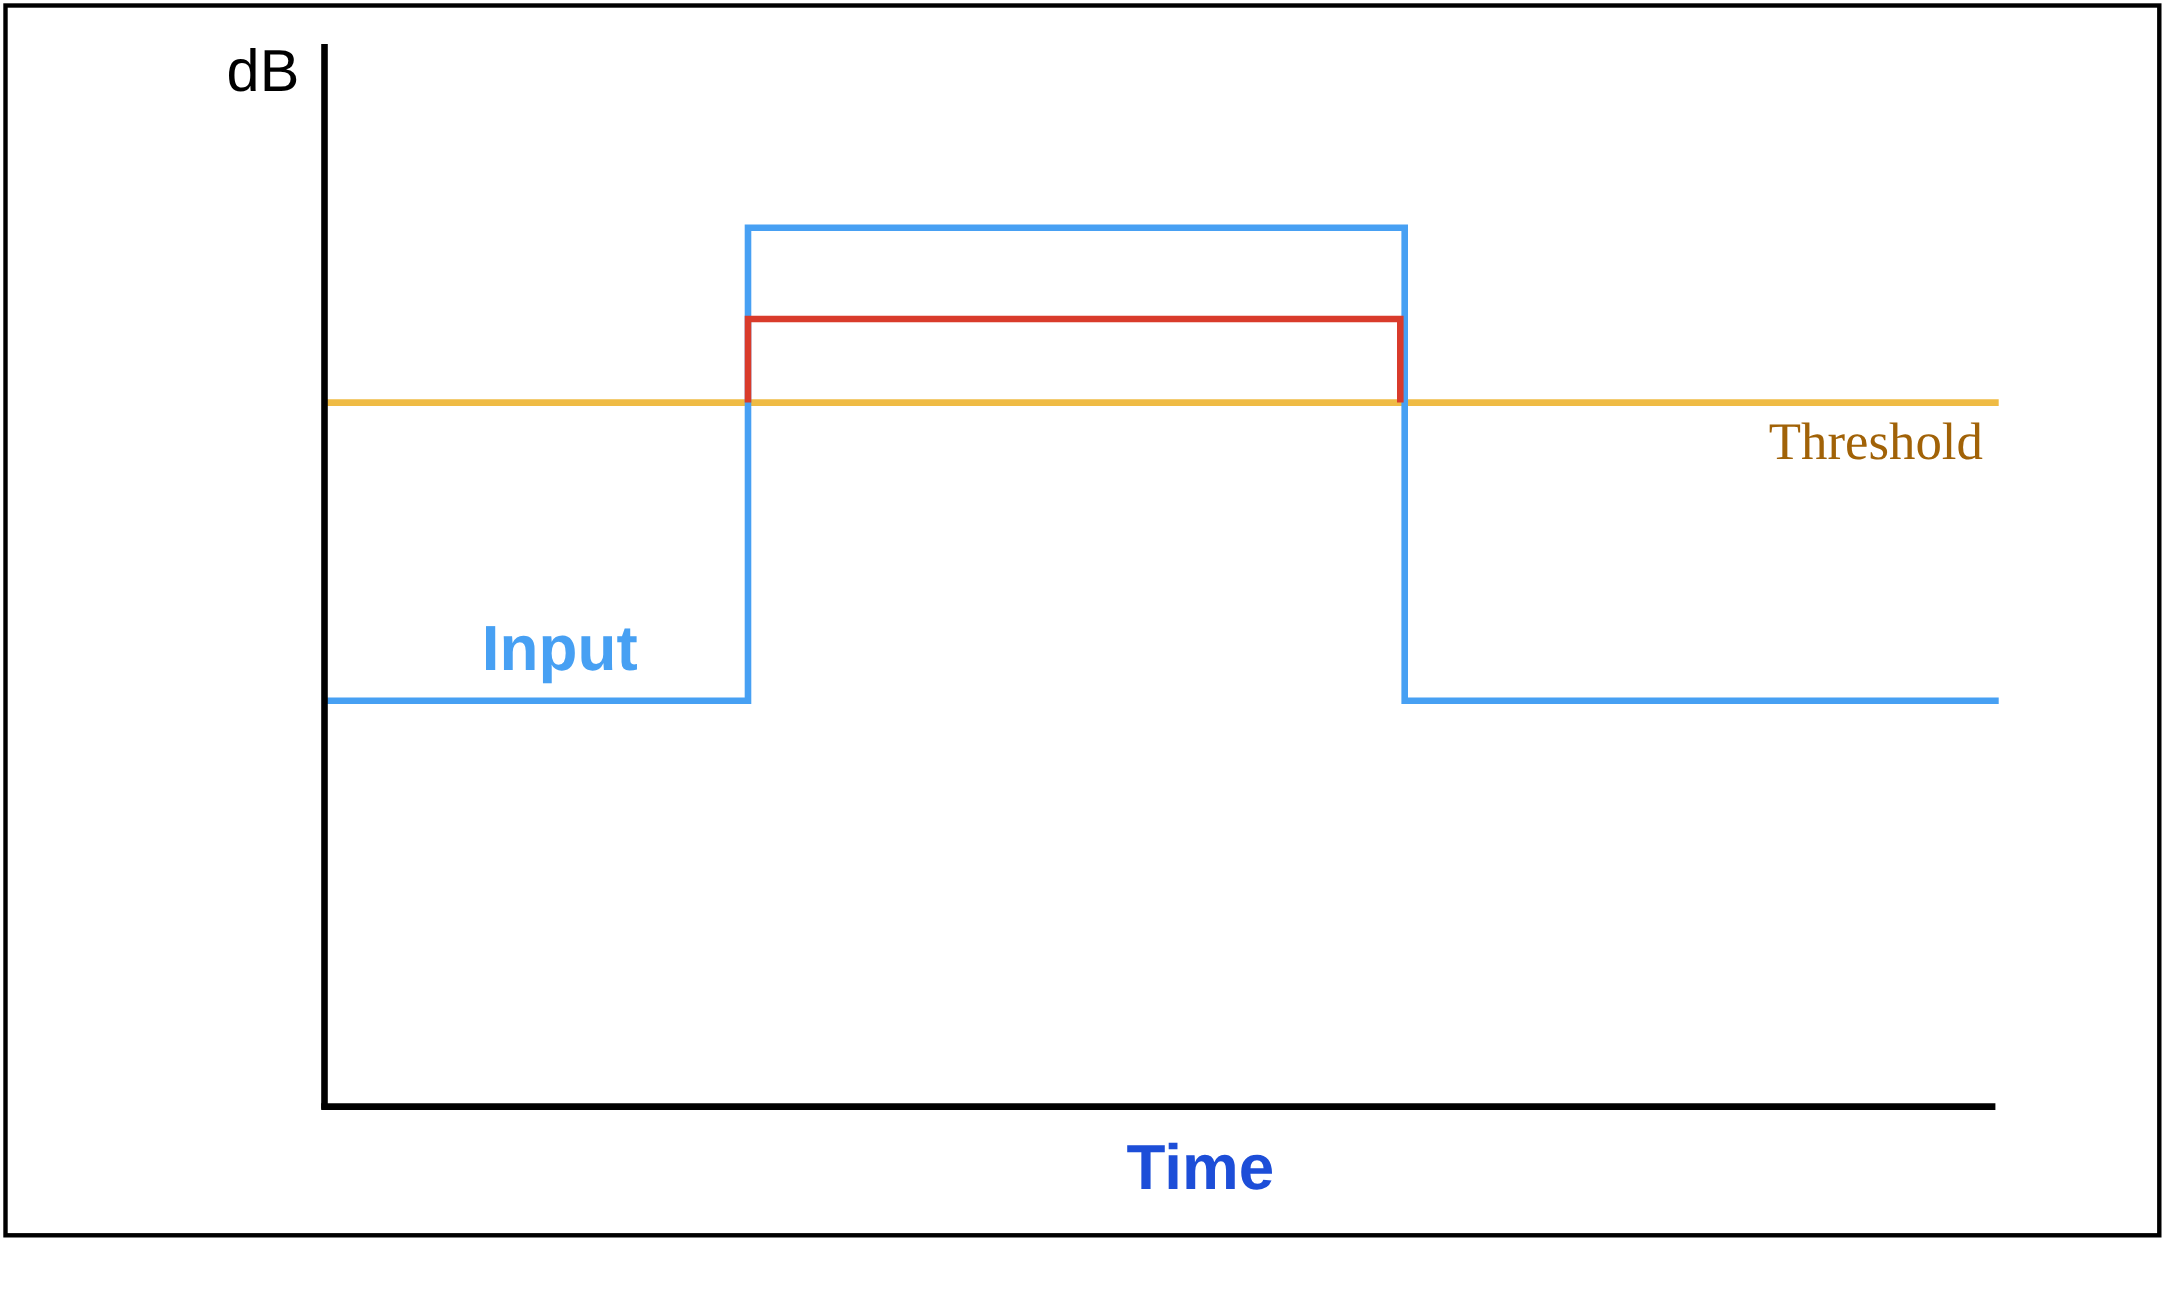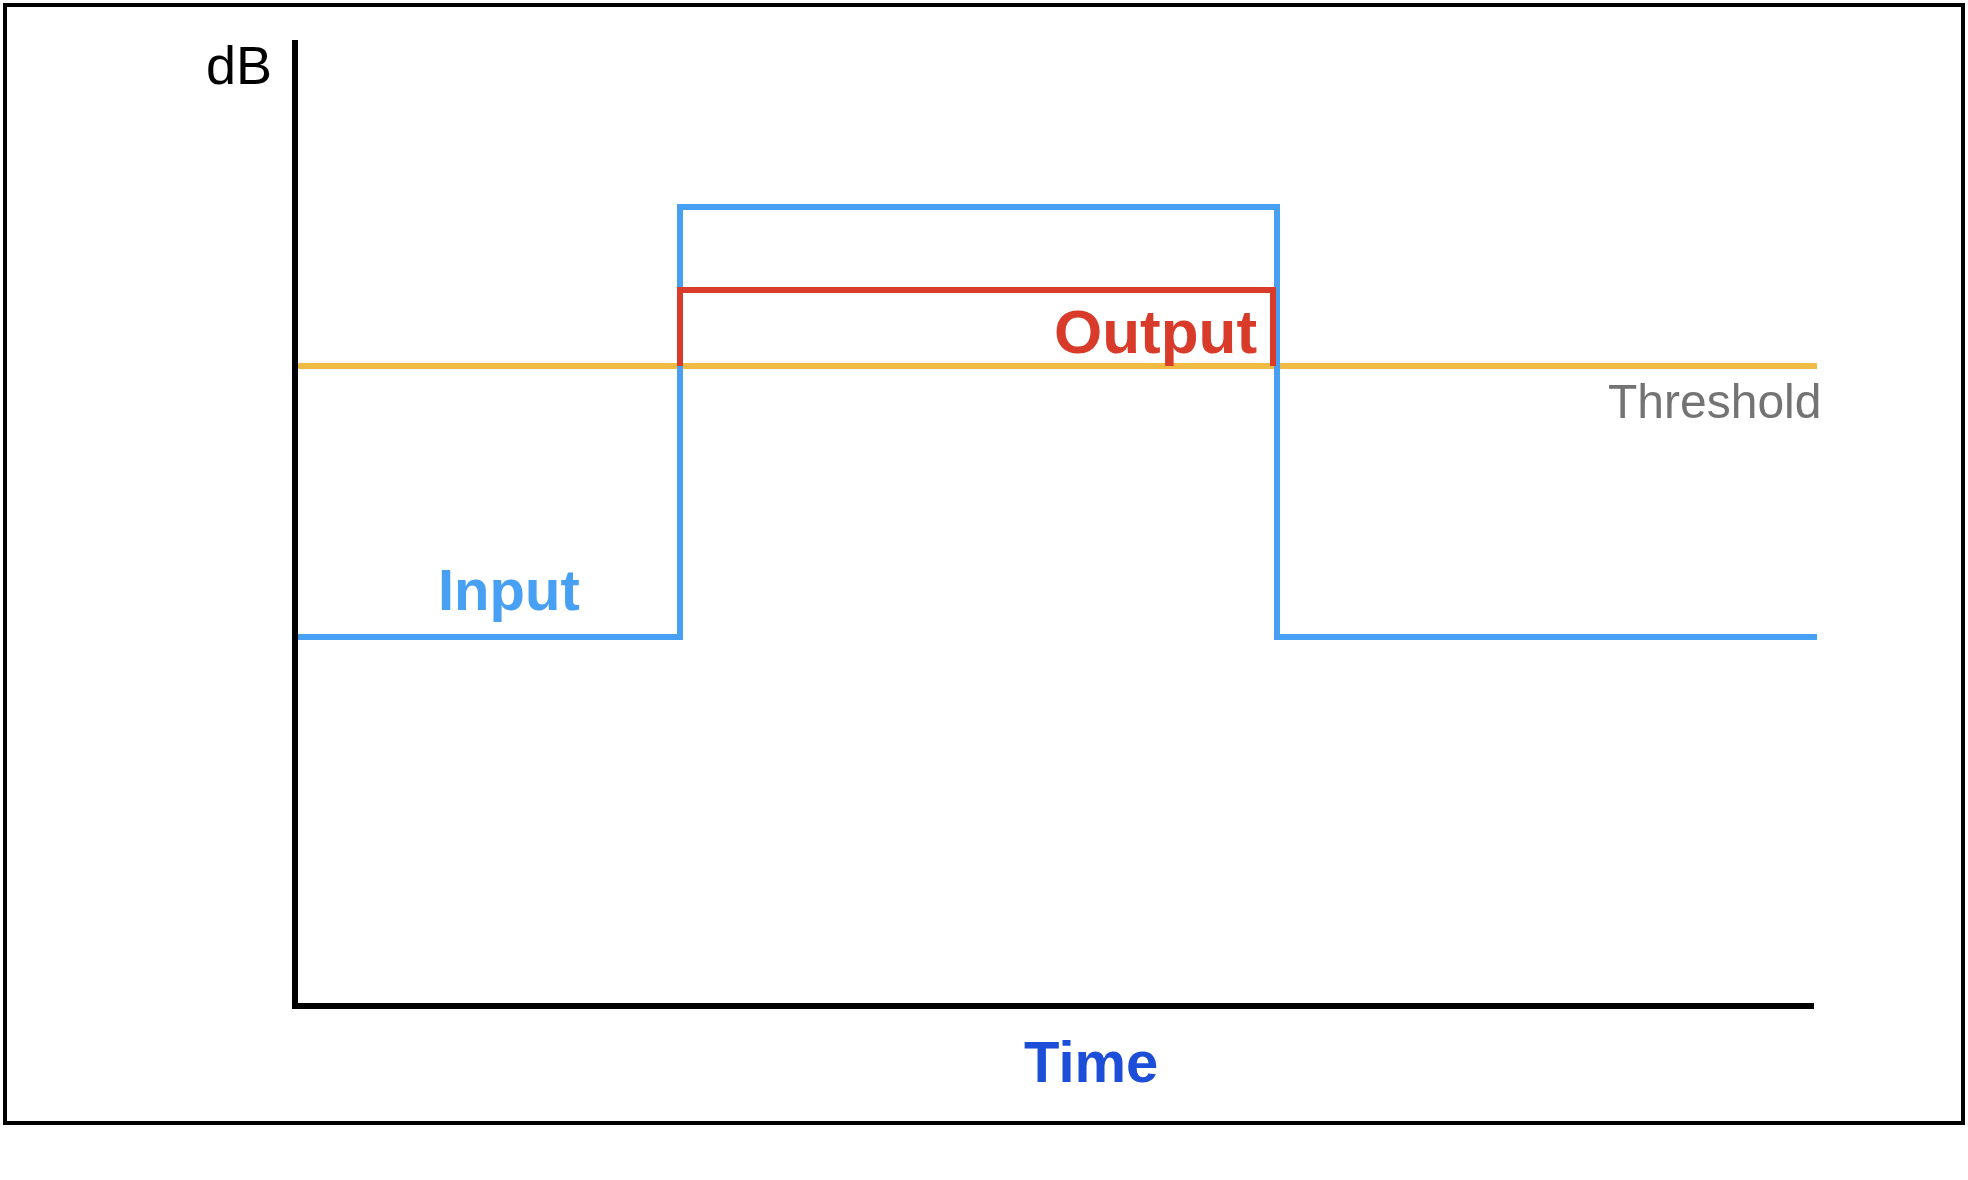--- a/index.html
+++ b/index.html
@@ -53,19 +53,18 @@
     <polyline fill="none" stroke-width="6" stroke-linejoin="miter" points="680,366 680,290 1273,290 1273,366" stroke="#D93B2B"></polyline>
     <polyline fill="none" stroke-width="6" stroke-linecap="butt" points="295,40 295,1008" stroke="#000000"></polyline>
     <polyline fill="none" stroke-width="6" stroke-linecap="butt" points="292,1006 1814,1006" stroke="#000000"></polyline>
   </svg>
 
   <div class="lbl lbl-db" style="color: rgb(0, 0, 0);">dB</div>
 
 
   <div class="lbl lbl-input" style="color: rgb(71, 160, 243);">Input</div>
 
-  <div class="lbl lbl-output" style="color: rgb(217, 59, 43);">Output</div>
 
-  <div class="lbl lbl-threshold" style="color: #737373;">Threshold</div>
+  <div class="lbl lbl-threshold" style="color: #a16207; font-family: Liberation Serif, serif;">Threshold</div>
 
   <div class="lbl lbl-time" style="color: #1d4ed8;">Time</div>
 
 </div>
 
 </body></html>

